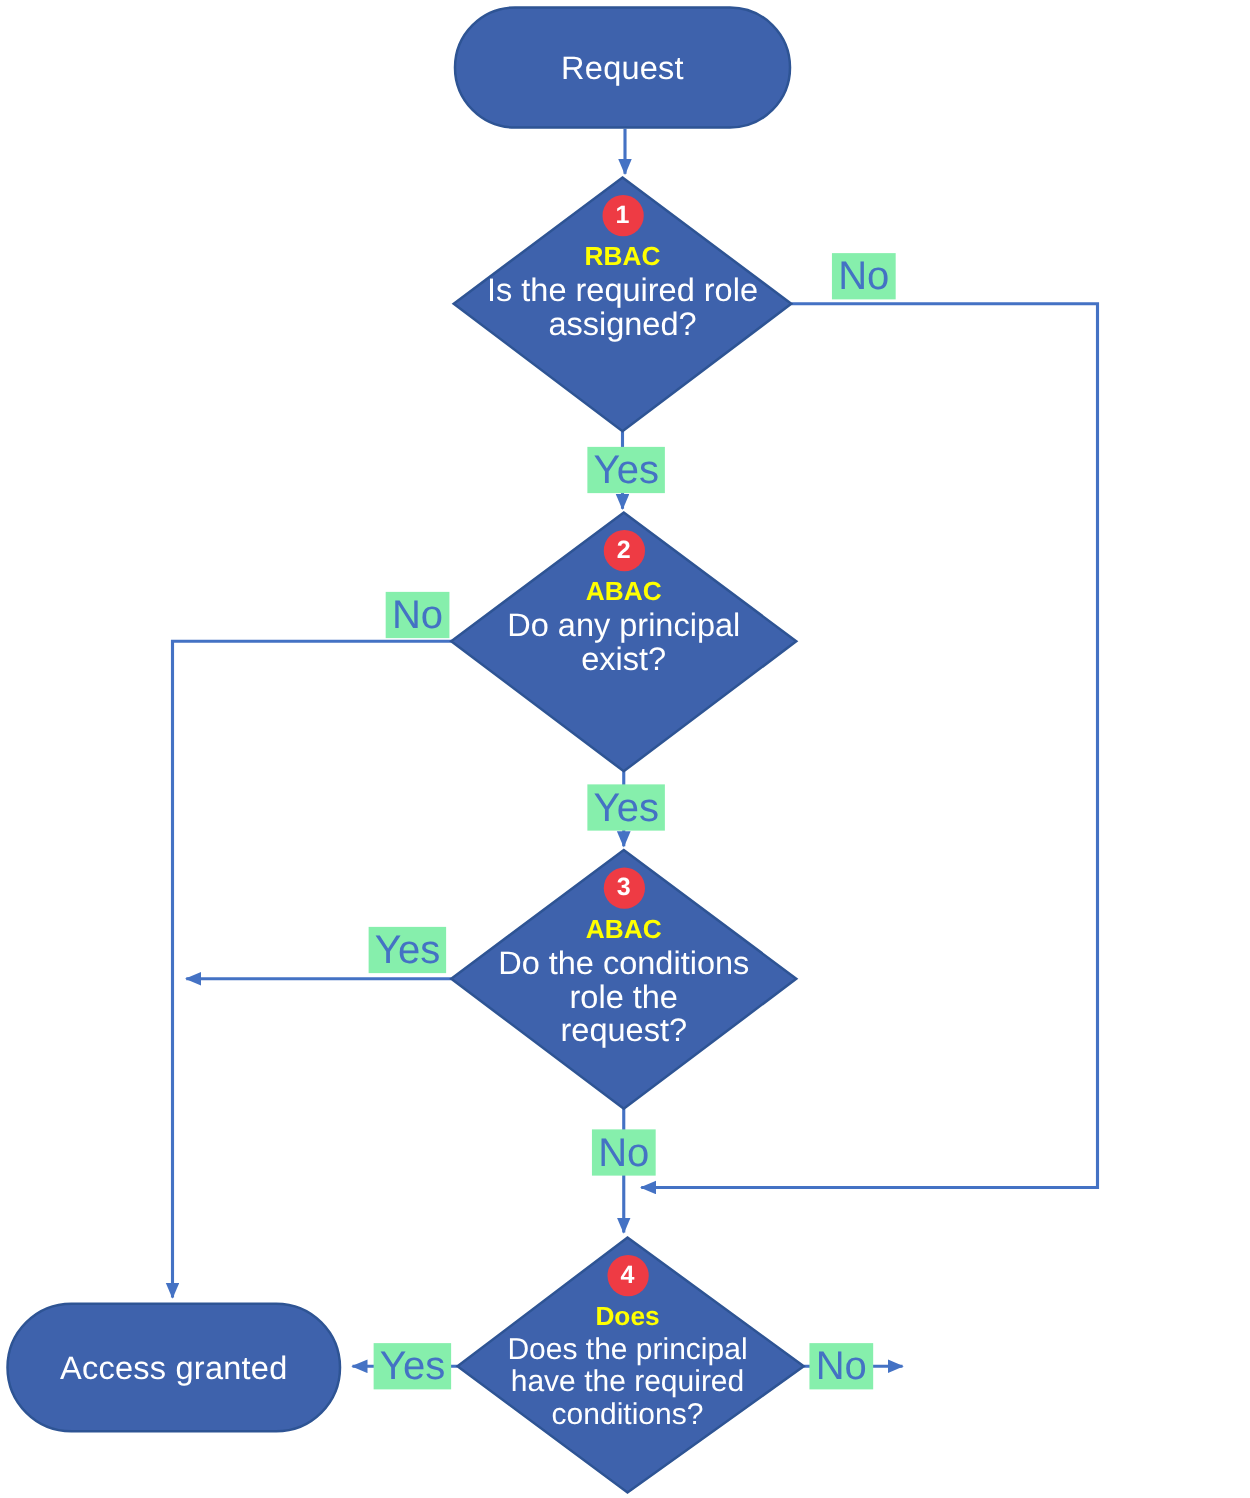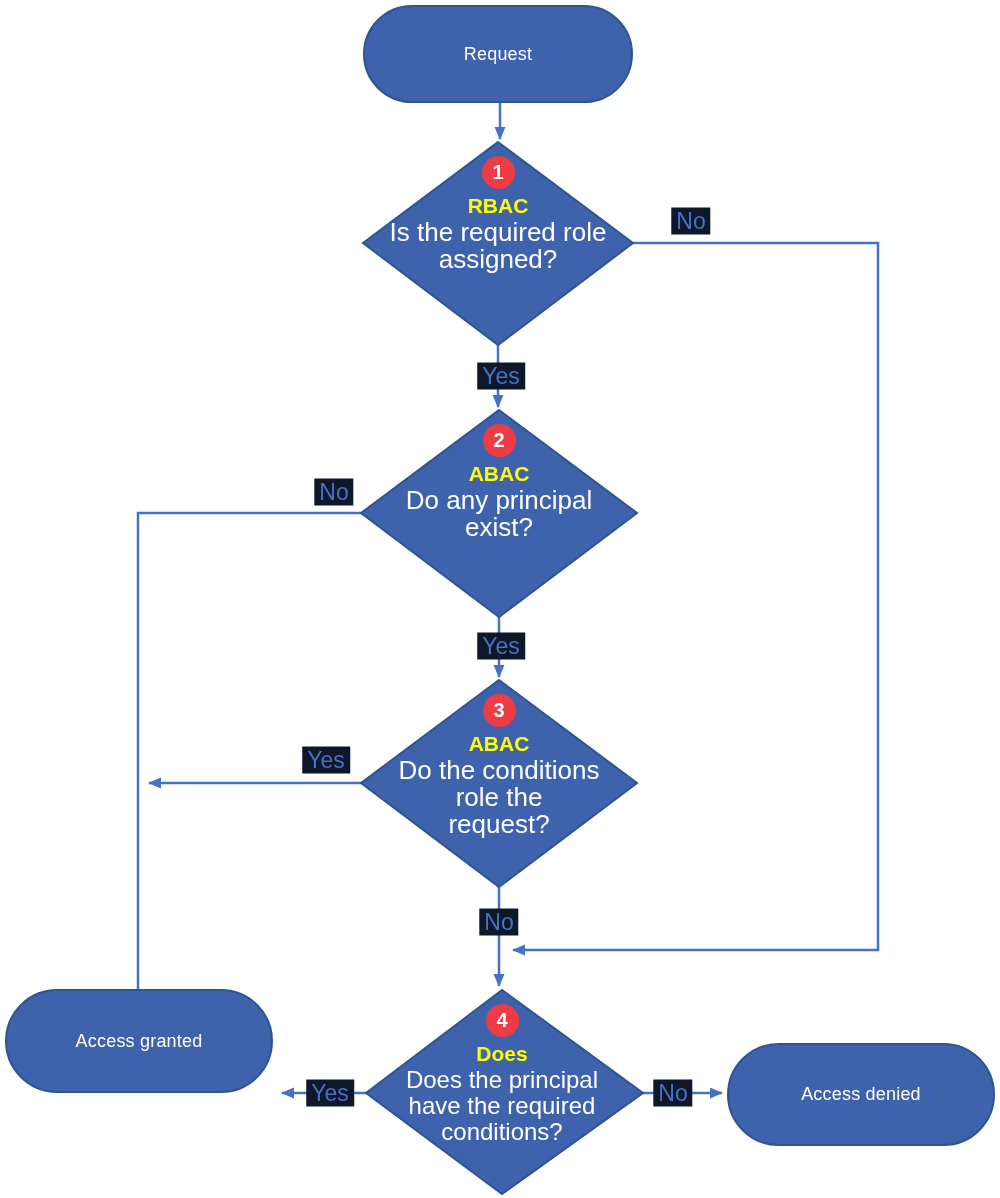--- a/index.html
+++ b/index.html
@@ -4,44 +4,44 @@
 <style>
   html,body{margin:0;padding:0;background:#ffffff;}
   .canvas{
     position:relative;width:1000px;height:1198px;background:#ffffff;overflow:hidden;
     font-family:"Liberation Sans","DejaVu Sans",sans-serif;
   }
   .connectors{position:absolute;left:0;top:0;z-index:1;}
   .stadium{
     position:absolute;z-index:2;background:#3e62ac;border:2px solid #2e5494;
     display:flex;align-items:center;justify-content:center;
-    color:#ffffff;font-size:18px;letter-spacing:0.2px;box-sizing:border-box;
+    color:#ffffff;font-size:26px;letter-spacing:0.2px;box-sizing:border-box;
   }
   .stadium.start{left:363px;top:5px;width:270px;height:98px;border-radius:49px;}
-  .stadium.granted{left:5px;top:989px;width:268px;height:104px;border-radius:52px;}
+  .stadium.granted{left:5px;top:1042px;width:268px;height:104px;border-radius:52px;}
   .stadium.denied{left:727px;top:1043px;width:268px;height:103px;border-radius:52px;}
   .dtext{
     position:absolute;z-index:3;width:260px;display:flex;flex-direction:column;
     align-items:center;text-align:center;pointer-events:none;
   }
   .dtext.d1{left:368px;top:156px;}
   .dtext.d2{left:369px;top:424px;}
   .dtext.d3{left:369px;top:694px;}
   .dtext.d4{left:372px;top:1004px;}
   .badge{
     width:33px;height:33px;border-radius:50%;background:#ee3b44;
     display:flex;align-items:center;justify-content:center;
     color:#ffffff;font-size:20px;font-weight:700;margin-bottom:4px;
   }
   .dtype{color:#ffff00;font-size:21px;font-weight:700;height:26px;line-height:26px;}
   .qline{color:#ffffff;font-size:26px;line-height:27px;}
   .dtext.d4 .qline{line-height:26px;font-size:24px;}
   .elabel{
     position:absolute;z-index:4;transform:translate(-50%,-50%);
-    color:#4472c4;font-size:23px;background:#0f172a;padding:0 5px;white-space:nowrap;
+    color:#4472c4;font-size:32px;background:#86efac;padding:0 5px;white-space:nowrap;
   }
 </style>
 </head>
 <body>
 
 <div class="canvas">
 
   <svg class="connectors" width="1000" height="1198" viewBox="0 0 1000 1198">
     <defs>
       <marker id="arrow" markerUnits="userSpaceOnUse" markerWidth="14" markerHeight="12" refX="12" refY="5.5" orient="auto">
@@ -63,23 +63,20 @@
     <polygon points="499,410 637,513 499,617 361,513" fill="#3e62ac" stroke="#2e5494" stroke-width="2"></polygon>
     <polygon points="499,680 637,783 499,887 361,783" fill="#3e62ac" stroke="#2e5494" stroke-width="2"></polygon>
     <polygon points="502,990 643,1093 502,1194 366,1093" fill="#3e62ac" stroke="#2e5494" stroke-width="2"></polygon>
   </svg>
 
   <div class="stadium start">
     <span>Request</span>
   </div>
   <div class="stadium granted">
     <span>Access granted</span>
-  </div>
-  <div class="stadium denied">
-    <span>Access denied</span>
   </div>
 
   <div class="dtext d1">
     <div class="badge">
       <span>1</span>
     </div>
     <div class="dtype">RBAC</div>
     <div class="qline">Is the required role</div>
     <div class="qline">assigned?</div>
   </div>

